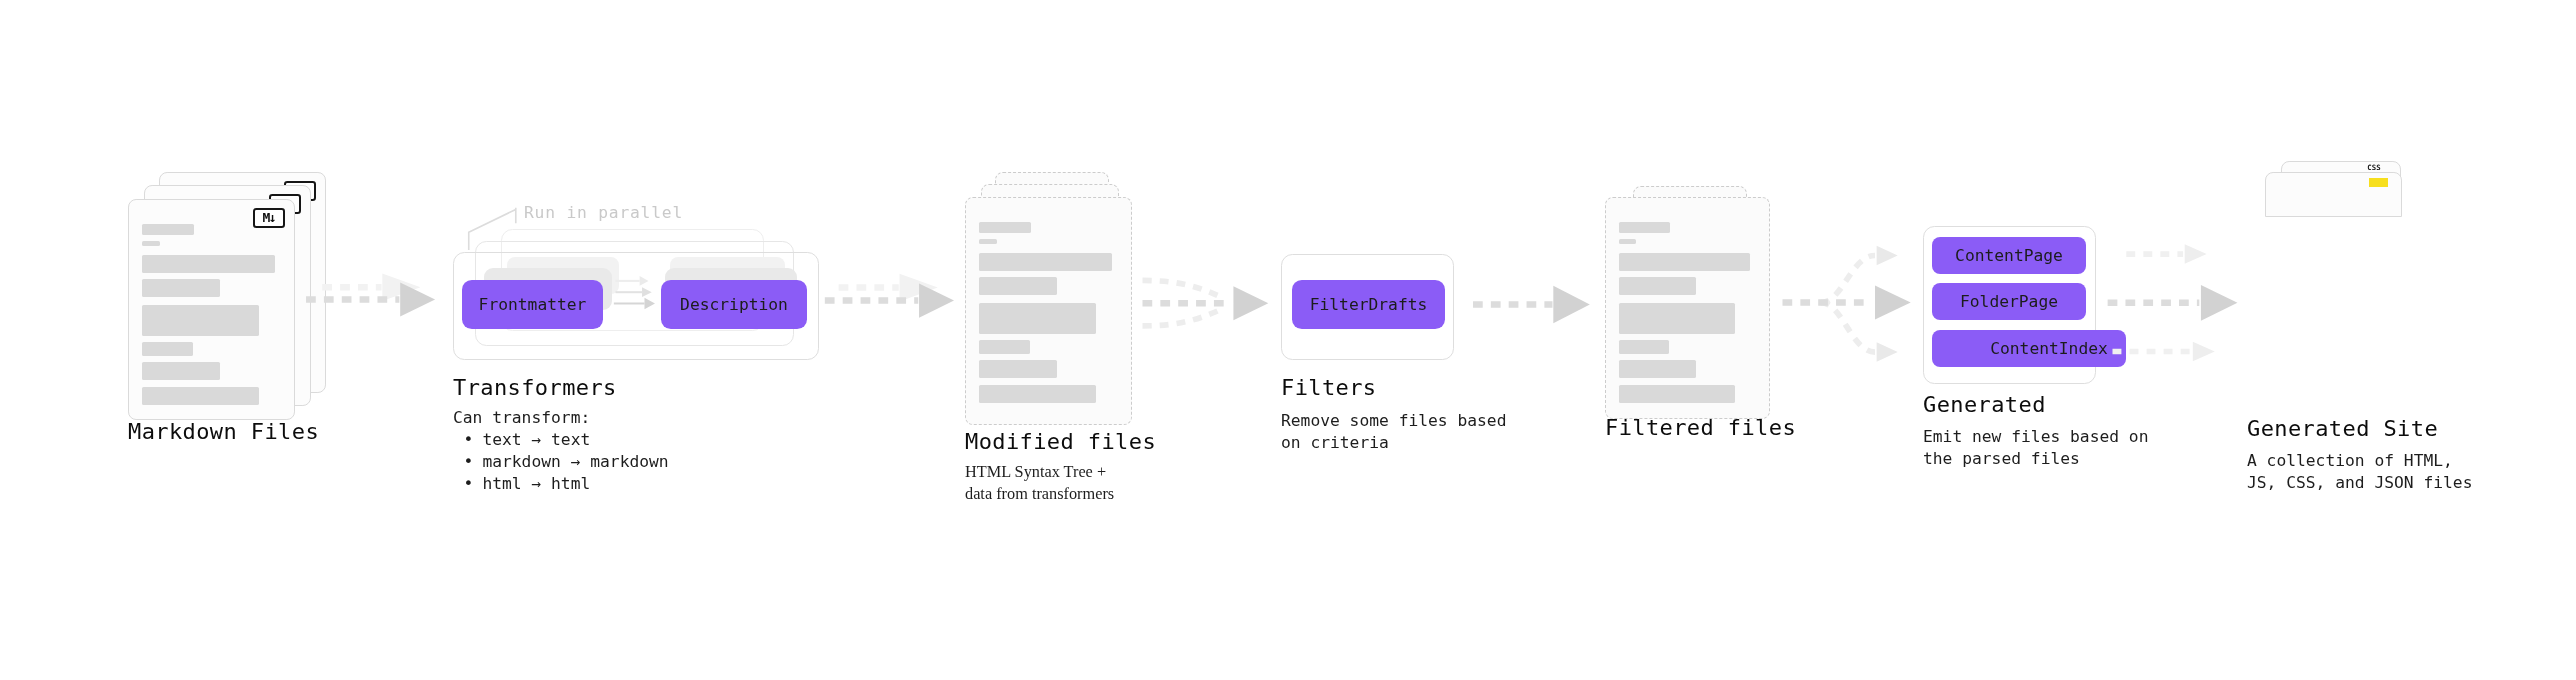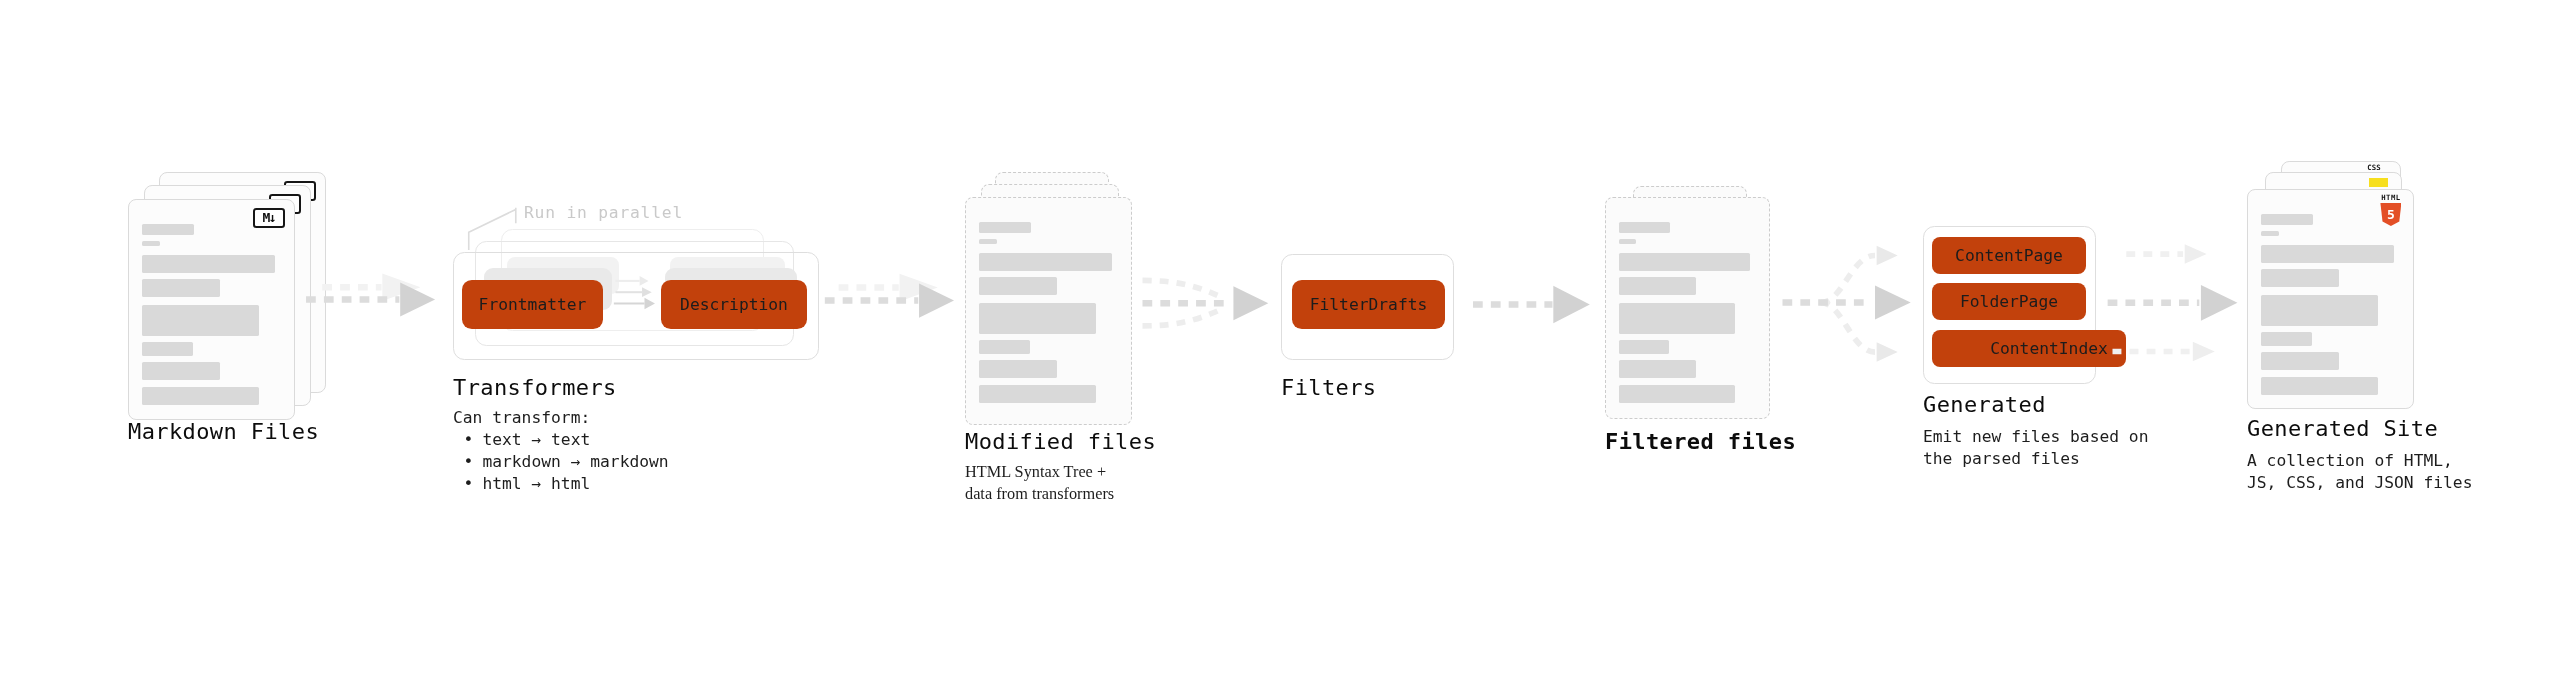--- a/index.html
+++ b/index.html
@@ -15,21 +15,21 @@
   .bar{background:#d9d9d9;border-radius:1.6px;}
 
   
   .stage-title{position:absolute;font-size:22px;font-weight:500;color:#0c0c0c;white-space:nowrap;letter-spacing:0.4px;}
   .stage-desc{position:absolute;font-size:16.3px;line-height:22px;color:#1d1d1d;white-space:nowrap;}
   .bullet-line{display:flex;gap:9px;padding-left:10.6px;}
   .annotation{position:absolute;font-size:16.3px;color:#c9c9c9;white-space:nowrap;letter-spacing:0.8px;}
 
   
   .obox{position:absolute;background:transparent;border:1.6px solid #dedede;border-radius:11.4px;box-sizing:border-box;}
-  .chip{position:absolute;background:#c2410c;border-radius:9.8px;display:flex;align-items:center;justify-content:center;
+  .chip{position:absolute;background:#8b5cf6;border-radius:9.8px;display:flex;align-items:center;justify-content:center;
         font-size:16.3px;color:#1c1c1c;white-space:nowrap;}
   .chip.ghost1{background:#e9e9e9;border-radius:9px;}
   .chip.ghost2{background:#f2f2f2;border-radius:8.1px;}
 
   
   .md-badge{position:absolute;top:8.1px;right:9px;width:32.5px;height:19.5px;border:2.4px solid #161616;border-radius:3.3px;
             background:#fff;display:flex;align-items:center;justify-content:center;font-size:13px;font-weight:bold;
             color:#111;letter-spacing:-1.6px;box-sizing:border-box;}
   .css-badge{position:absolute;top:2.4px;right:16.3px;width:19.5px;text-align:center;}
   .css-badge .t{font-size:7.3px;font-weight:bold;color:#111;line-height:7.3px;}
@@ -148,40 +148,44 @@
   <svg style="left:1136px;top:268px;" width="138" height="72" viewBox="0 0 170 88">
     <path d="M8,15 C45,15 72,20 106,36" fill="none" stroke="#ededed" stroke-width="7" stroke-dasharray="11 10"></path>
     <path d="M8,71 C45,71 72,66 106,50" fill="none" stroke="#ededed" stroke-width="7" stroke-dasharray="11 10"></path>
     <line x1="8" y1="43" x2="118" y2="43" stroke="#dcdcdc" stroke-width="8" stroke-dasharray="12 10"></line>
     <polygon points="120,22 120,64 163,43" fill="#d2d2d2"></polygon>
   </svg>
 
   <div class="obox" style="left:1281px;top:254px;width:173px;height:106px;"></div>
   <div class="chip" style="left:1292px;top:280px;width:153px;height:49px;">FilterDrafts</div>
   <div class="stage-title" style="left:1281px;top:375px;">Filters</div>
+  <div class="stage-desc" style="left:1281px;top:410px;">
+    <div>Remove some files based</div>
+    <div>on criteria</div>
+  </div>
 
   <svg style="left:1468px;top:268px;" width="126" height="73" viewBox="0 0 155 90">
     <line x1="6" y1="45" x2="104" y2="45" stroke="#dcdcdc" stroke-width="8" stroke-dasharray="12 10"></line>
     <polygon points="105,22 105,68 150,45" fill="#d2d2d2"></polygon>
   </svg>
 
   <div class="back-sliver dashed" style="left:1633px;top:186px;width:114px;height:45px;border-radius:8.1px 8.1px 0 0;"></div>
   <div class="file-card dashed" style="left:1605px;top:197px;width:165px;height:222px;">
     <div class="bars">
         <div class="bar" style="width: 38%; height: 11.4px; margin-top: 0px;"></div>
         <div class="bar" style="width: 13%; height: 4.9px; margin-top: 5.7px;"></div>
         <div class="bar" style="width: 97%; height: 18px; margin-top: 9px;"></div>
         <div class="bar" style="width: 57%; height: 18px; margin-top: 6.5px;"></div>
         <div class="bar" style="width: 86%; height: 31px; margin-top: 8.1px;"></div>
         <div class="bar" style="width: 37%; height: 14.6px; margin-top: 5.7px;"></div>
         <div class="bar" style="width: 57%; height: 18px; margin-top: 5.7px;"></div>
         <div class="bar" style="width: 86%; height: 18px; margin-top: 6.5px;"></div>
       </div>
   </div>
-  <div class="stage-title" style="left:1605px;top:429px;font-weight:bold;">Filtered files</div>
+  <div class="stage-title" style="left:1605px;top:415px;">Filtered files</div>
 
   <svg style="left:1776px;top:240px;" width="142" height="130" viewBox="0 0 175 160">
     <path d="M55,77 C82,77 93,19 122,19" fill="none" stroke="#ededed" stroke-width="7" stroke-dasharray="11 10"></path>
     <polygon points="124,7 124,31 150,19" fill="#e9e9e9"></polygon>
     <path d="M55,77 C82,77 93,138 122,138" fill="none" stroke="#ededed" stroke-width="7" stroke-dasharray="11 10"></path>
     <polygon points="124,126 124,150 150,138" fill="#e9e9e9"></polygon>
     <line x1="8" y1="77" x2="118" y2="77" stroke="#dcdcdc" stroke-width="8" stroke-dasharray="12 10"></line>
     <polygon points="122,56 122,98 166,77" fill="#d2d2d2"></polygon>
   </svg>
 
@@ -206,38 +210,20 @@
 
   <div class="back-sliver" style="left:2281px;top:161px;width:120px;height:45px;border-radius:8.1px 8.1px 0 0;">
     <div class="css-badge">
       <div class="t">CSS</div>
       <div class="u"></div>
     </div>
   </div>
   <div class="back-sliver" style="left:2265px;top:172px;width:137px;height:45px;border-radius:8.1px 8.1px 0 0;">
     <div class="js-badge"></div>
   </div>
-  <div class="file-card" style="left:2247px;top:189px;height:220px;">
-    <div class="html5-badge">
-      <div class="t">HTML</div>
-      <div class="html5-shield">
-          <span>5</span>
-        </div>
-    </div>
-    <div class="bars">
-        <div class="bar" style="width: 38%; height: 11.4px; margin-top: 0px;"></div>
-        <div class="bar" style="width: 13%; height: 4.9px; margin-top: 5.7px;"></div>
-        <div class="bar" style="width: 97%; height: 18px; margin-top: 9px;"></div>
-        <div class="bar" style="width: 57%; height: 18px; margin-top: 6.5px;"></div>
-        <div class="bar" style="width: 86%; height: 31px; margin-top: 8.1px;"></div>
-        <div class="bar" style="width: 37%; height: 14.6px; margin-top: 5.7px;"></div>
-        <div class="bar" style="width: 57%; height: 18px; margin-top: 5.7px;"></div>
-        <div class="bar" style="width: 86%; height: 18px; margin-top: 6.5px;"></div>
-      </div>
-  </div>
   <div class="stage-title" style="left:2247px;top:416px;">Generated Site</div>
   <div class="stage-desc" style="left:2247px;top:450px;">
     <div>A collection of HTML,</div>
     <div>JS, CSS, and JSON files</div>
   </div>
 
 </div>
 
 
 </body></html>

